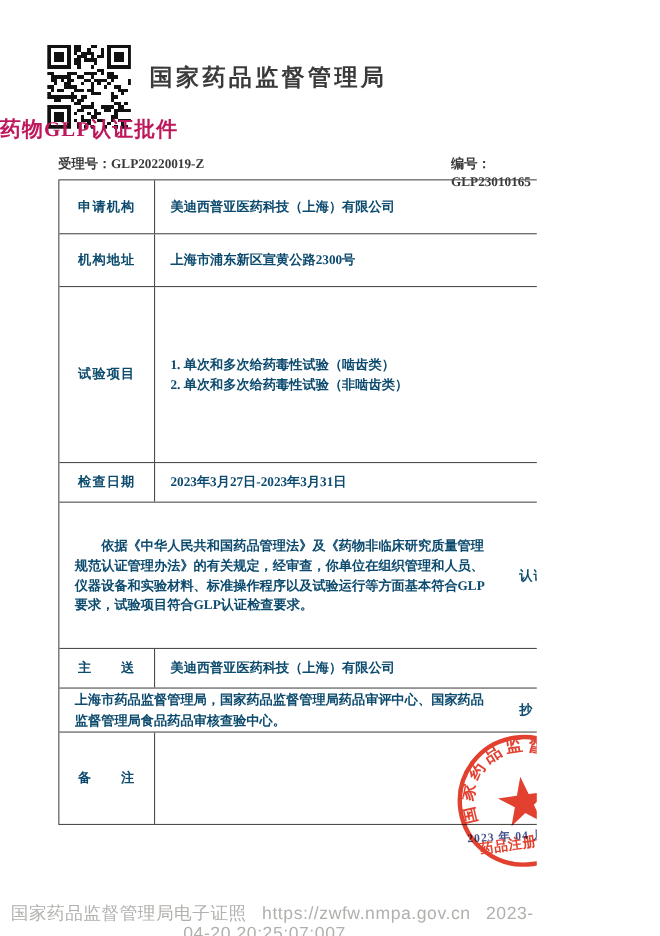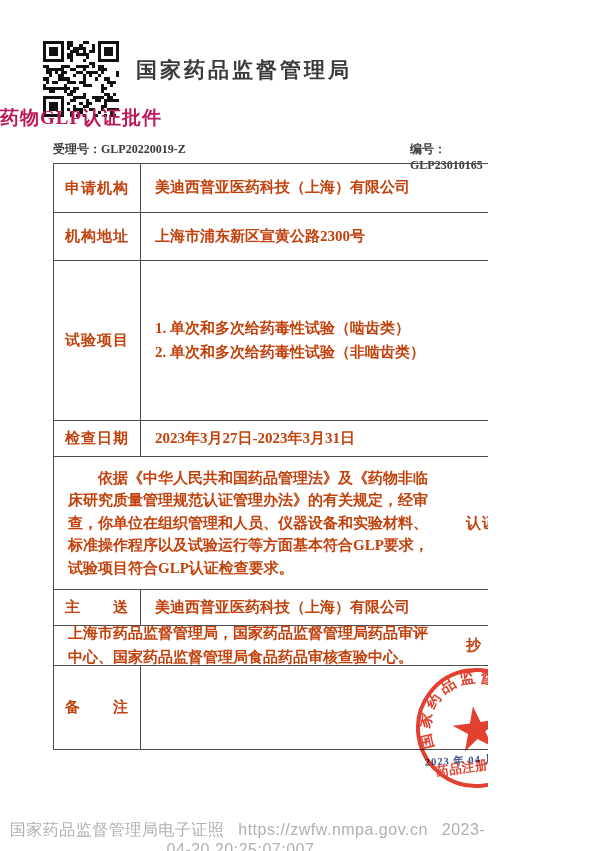--- a/index.html
+++ b/index.html
@@ -22,21 +22,21 @@
   .ref-right{position:absolute;left:357px;top:0;}
   
   .cert-table{
     position:absolute;left:53px;top:163px;width:490px;box-sizing:border-box;
     border:1.5px solid #4d4d4d;
   }
   .t-row{display:flex;border-bottom:1px solid #4d4d4d;}
   .t-row:last-child{border-bottom:none;text-align:right;}
   .h0{height:48px}.h1{height:47px}.h2{height:159px}.h3{height:35px}
   .h4{height:132px}.h5{height:35px}.h6{height:39px}.h7{height:83px}
-  .cell{box-sizing:border-box;font-size:15px;font-weight:600;color:#c2410c;}
+  .cell{box-sizing:border-box;font-size:12px;font-weight:600;color:#0c4a6e;}
   .cell.label{
     width:87px;border-right:1px solid #4d4d4d;display:flex;align-items:center;justify-content:center;
     letter-spacing:1px;flex-shrink:0;
   }
   .cell.value{
     flex:1;display:flex;flex-direction:column;justify-content:center;
     padding:4px 14px;line-height:1.55;
   }
   .conclusion{ text-indent:2em;margin:0;line-height:1.5; }
   

